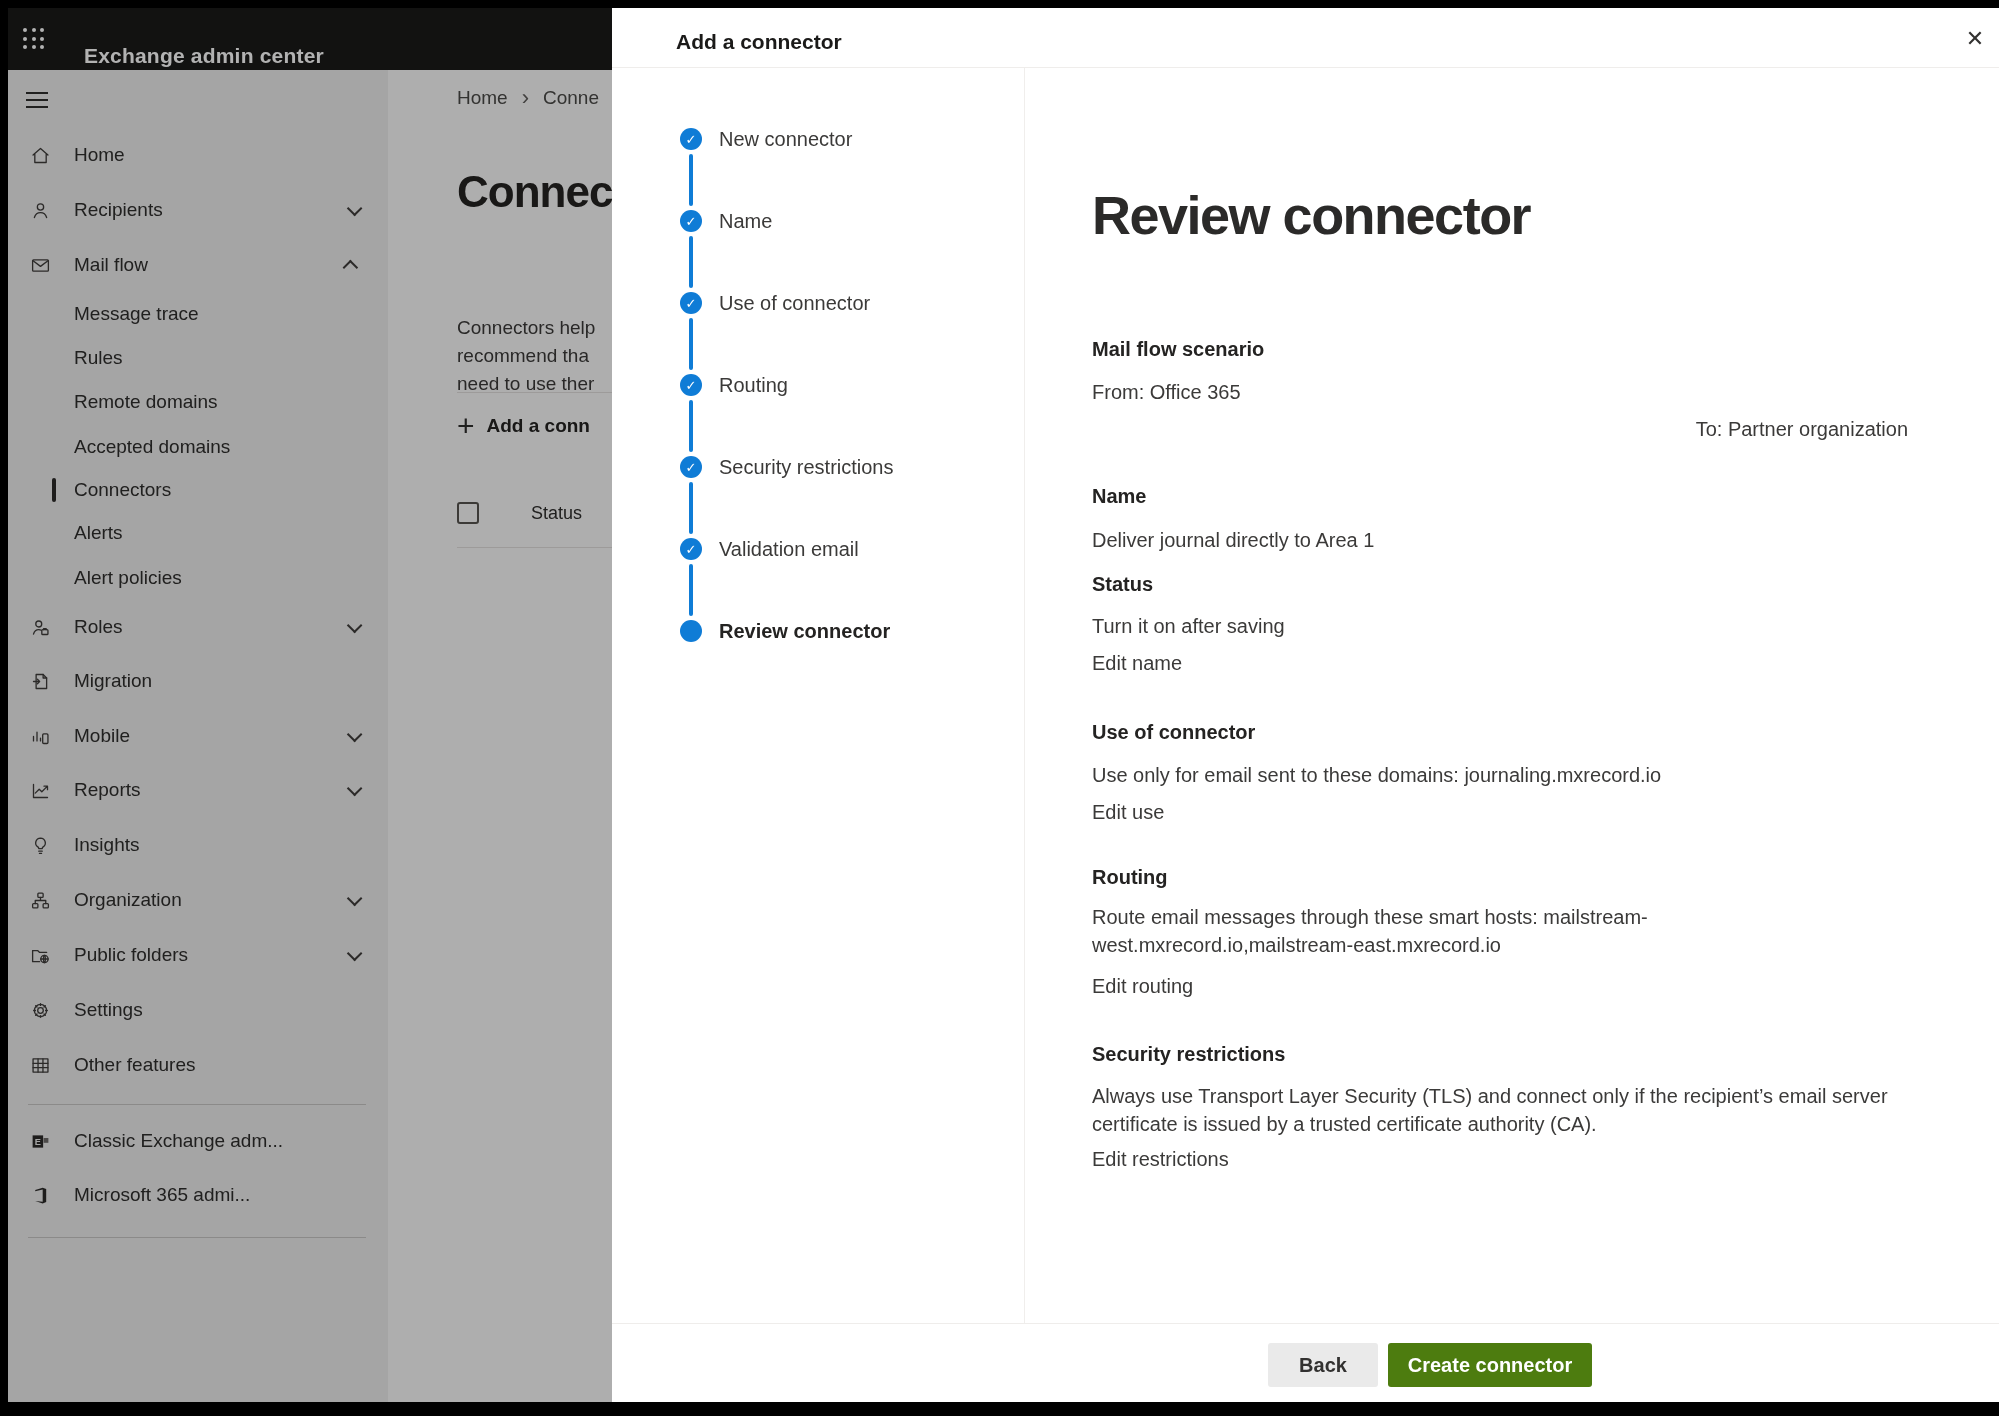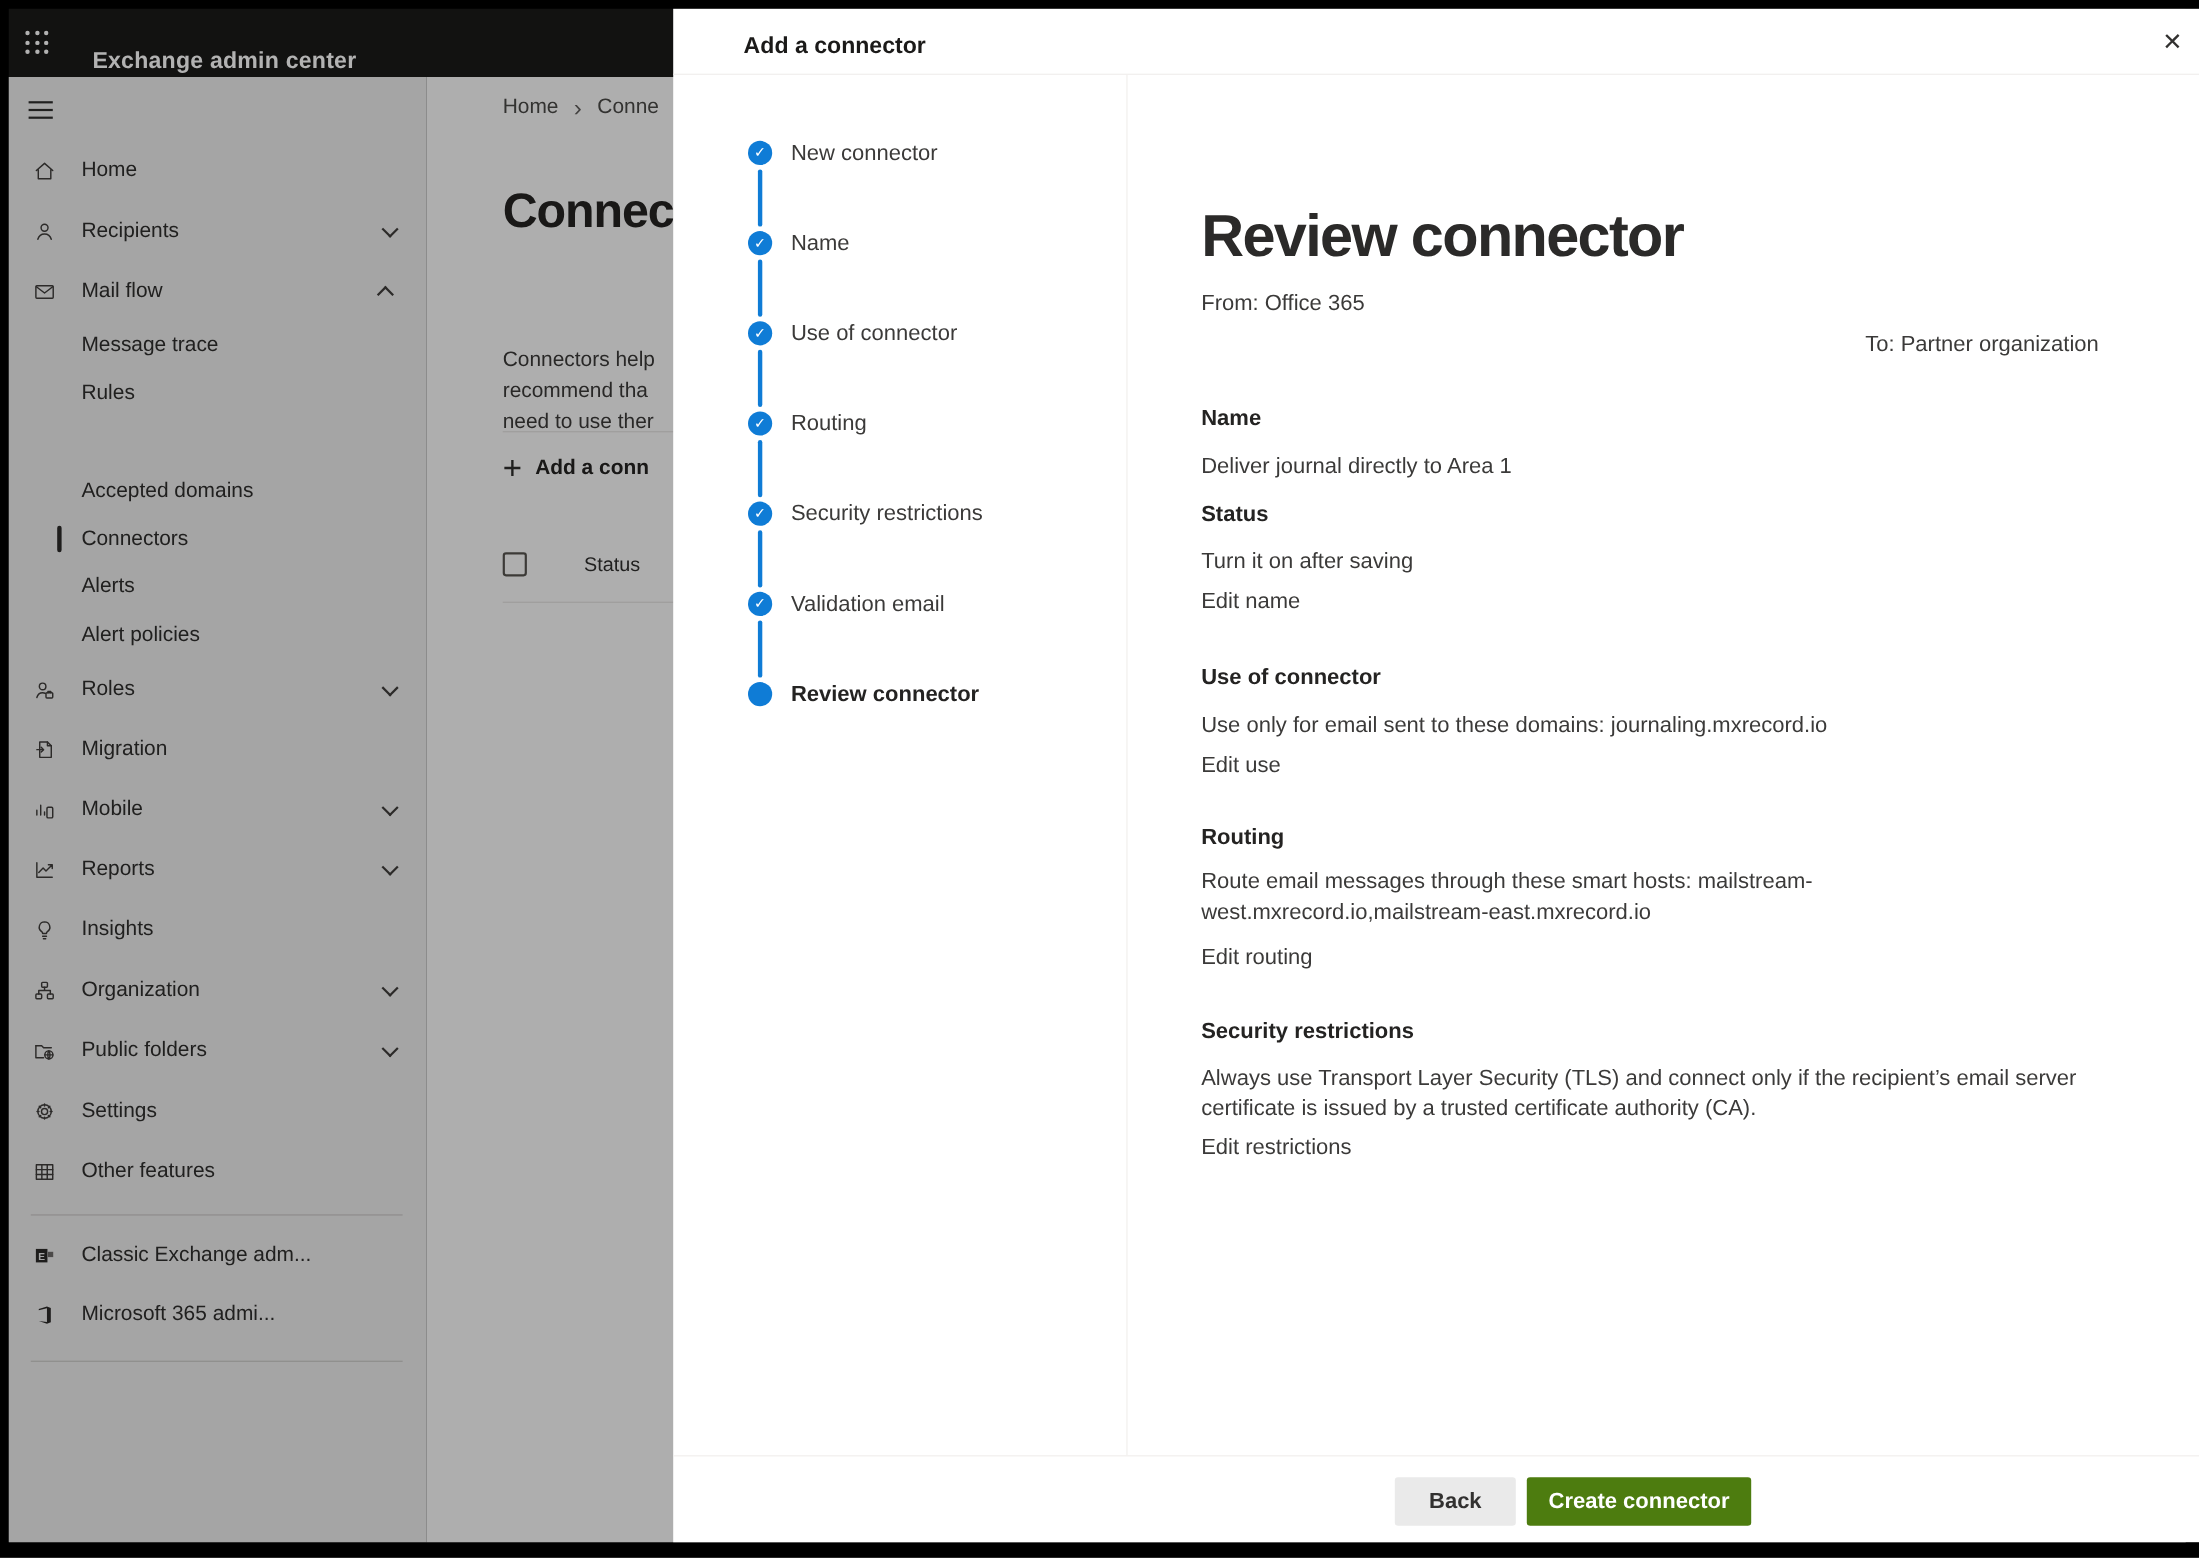--- a/index.html
+++ b/index.html
@@ -136,20 +136,23 @@
       </span>
     <span class="nav-label">Mail flow</span>
     <span class="chev up"></span>
   </div>
   <div class="nav-row" style="top:222px">
     <span class="nav-label">Message trace</span>
   </div>
   <div class="nav-row" style="top:266px">
     <span class="nav-label">Rules</span>
   </div>
+  <div class="nav-row" style="top:310px">
+    <span class="nav-label">Remote domains</span>
+  </div>
   <div class="nav-row" style="top:355px">
     <span class="nav-label">Accepted domains</span>
   </div>
   <div class="nav-row" style="top:441px">
     <span class="nav-label">Alerts</span>
   </div>
   <div class="nav-row" style="top:398px">
     <span class="sel-bar"></span>
     <span class="nav-label">Connectors</span>
   </div>
@@ -337,20 +340,21 @@
     <span class="step-label">Validation email</span>
   </div>
   <div class="step current" style="top:582px">
     <span class="step-circle"></span>
     <span class="step-label">Review connector</span>
   </div>
 
   <div id="review">
     <h1>Review connector</h1>
 
+    <div class="sec-title mt88">Mail flow scenario</div>
     <div class="sec-text mt15">From: Office 365</div>
     <div class="sec-text mt9">To: Partner organization</div>
 
     <div class="sec-title mt39">Name</div>
     <div class="sec-text mt16">Deliver journal directly to Area 1</div>
 
     <div class="sec-title mt16">Status</div>
     <div class="sec-text mt14">Turn it on after saving</div>
     <div class="edit-link mt9">Edit name</div>
 

